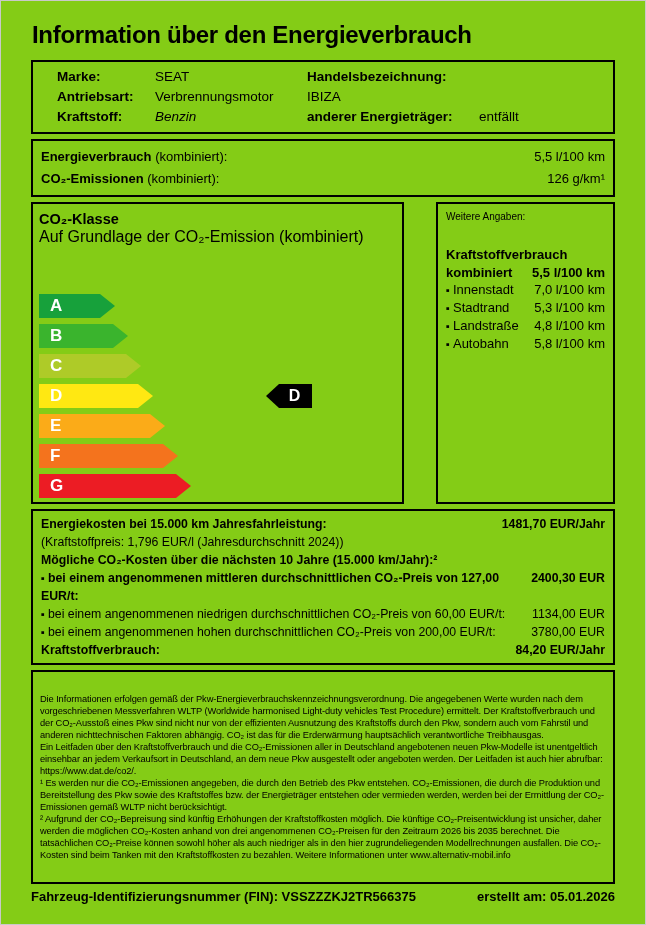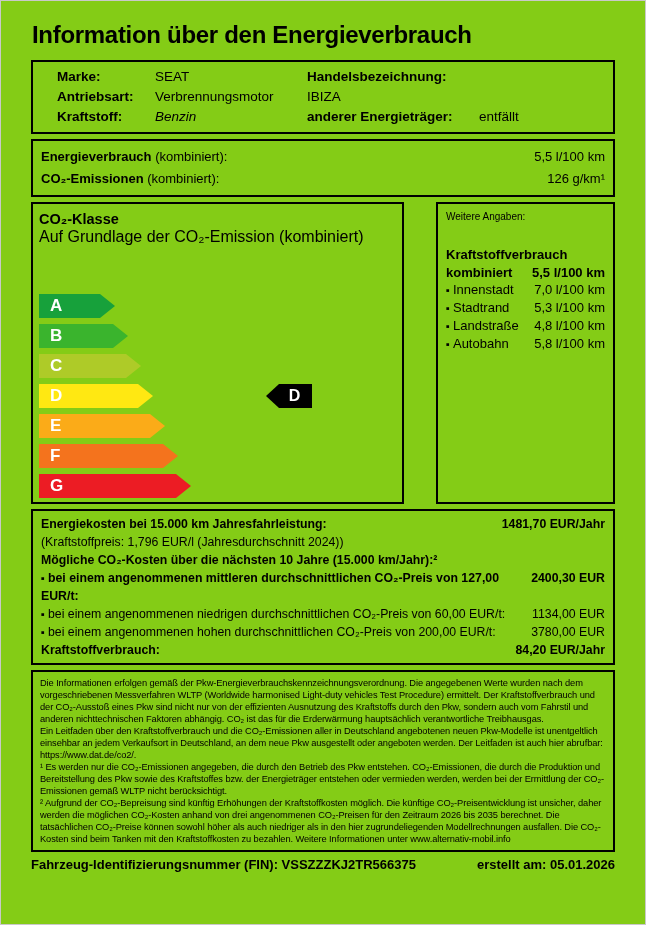--- a/index.html
+++ b/index.html
@@ -54,21 +54,21 @@
   .fuel-row.bold-row { font-weight:700; }
   .bulleted::before { content:"▪ "; font-size:11px; }
 
   
   .costs-box { padding:4px 8px; }
   .cost-row { display:flex; justify-content:space-between; font-size:12.3px; line-height:18px; }
   .cost-row.bold-row { font-weight:700; }
   .cr-value { white-space:nowrap; margin-left:8px; }
 
   
-  .fineprint-box { padding:5px 7px; font-size:9.3px; line-height:12px; letter-spacing:-0.1px; }
+  .fineprint-box { padding:21px 7px; font-size:9.3px; line-height:12px; letter-spacing:-0.1px; }
   .fine-para { margin:0; }
 
   
   .footer { display:flex; justify-content:space-between; font-size:13px; font-weight:700; }
 </style>
 </head>
 <body>
 
 <div class="page">
 

